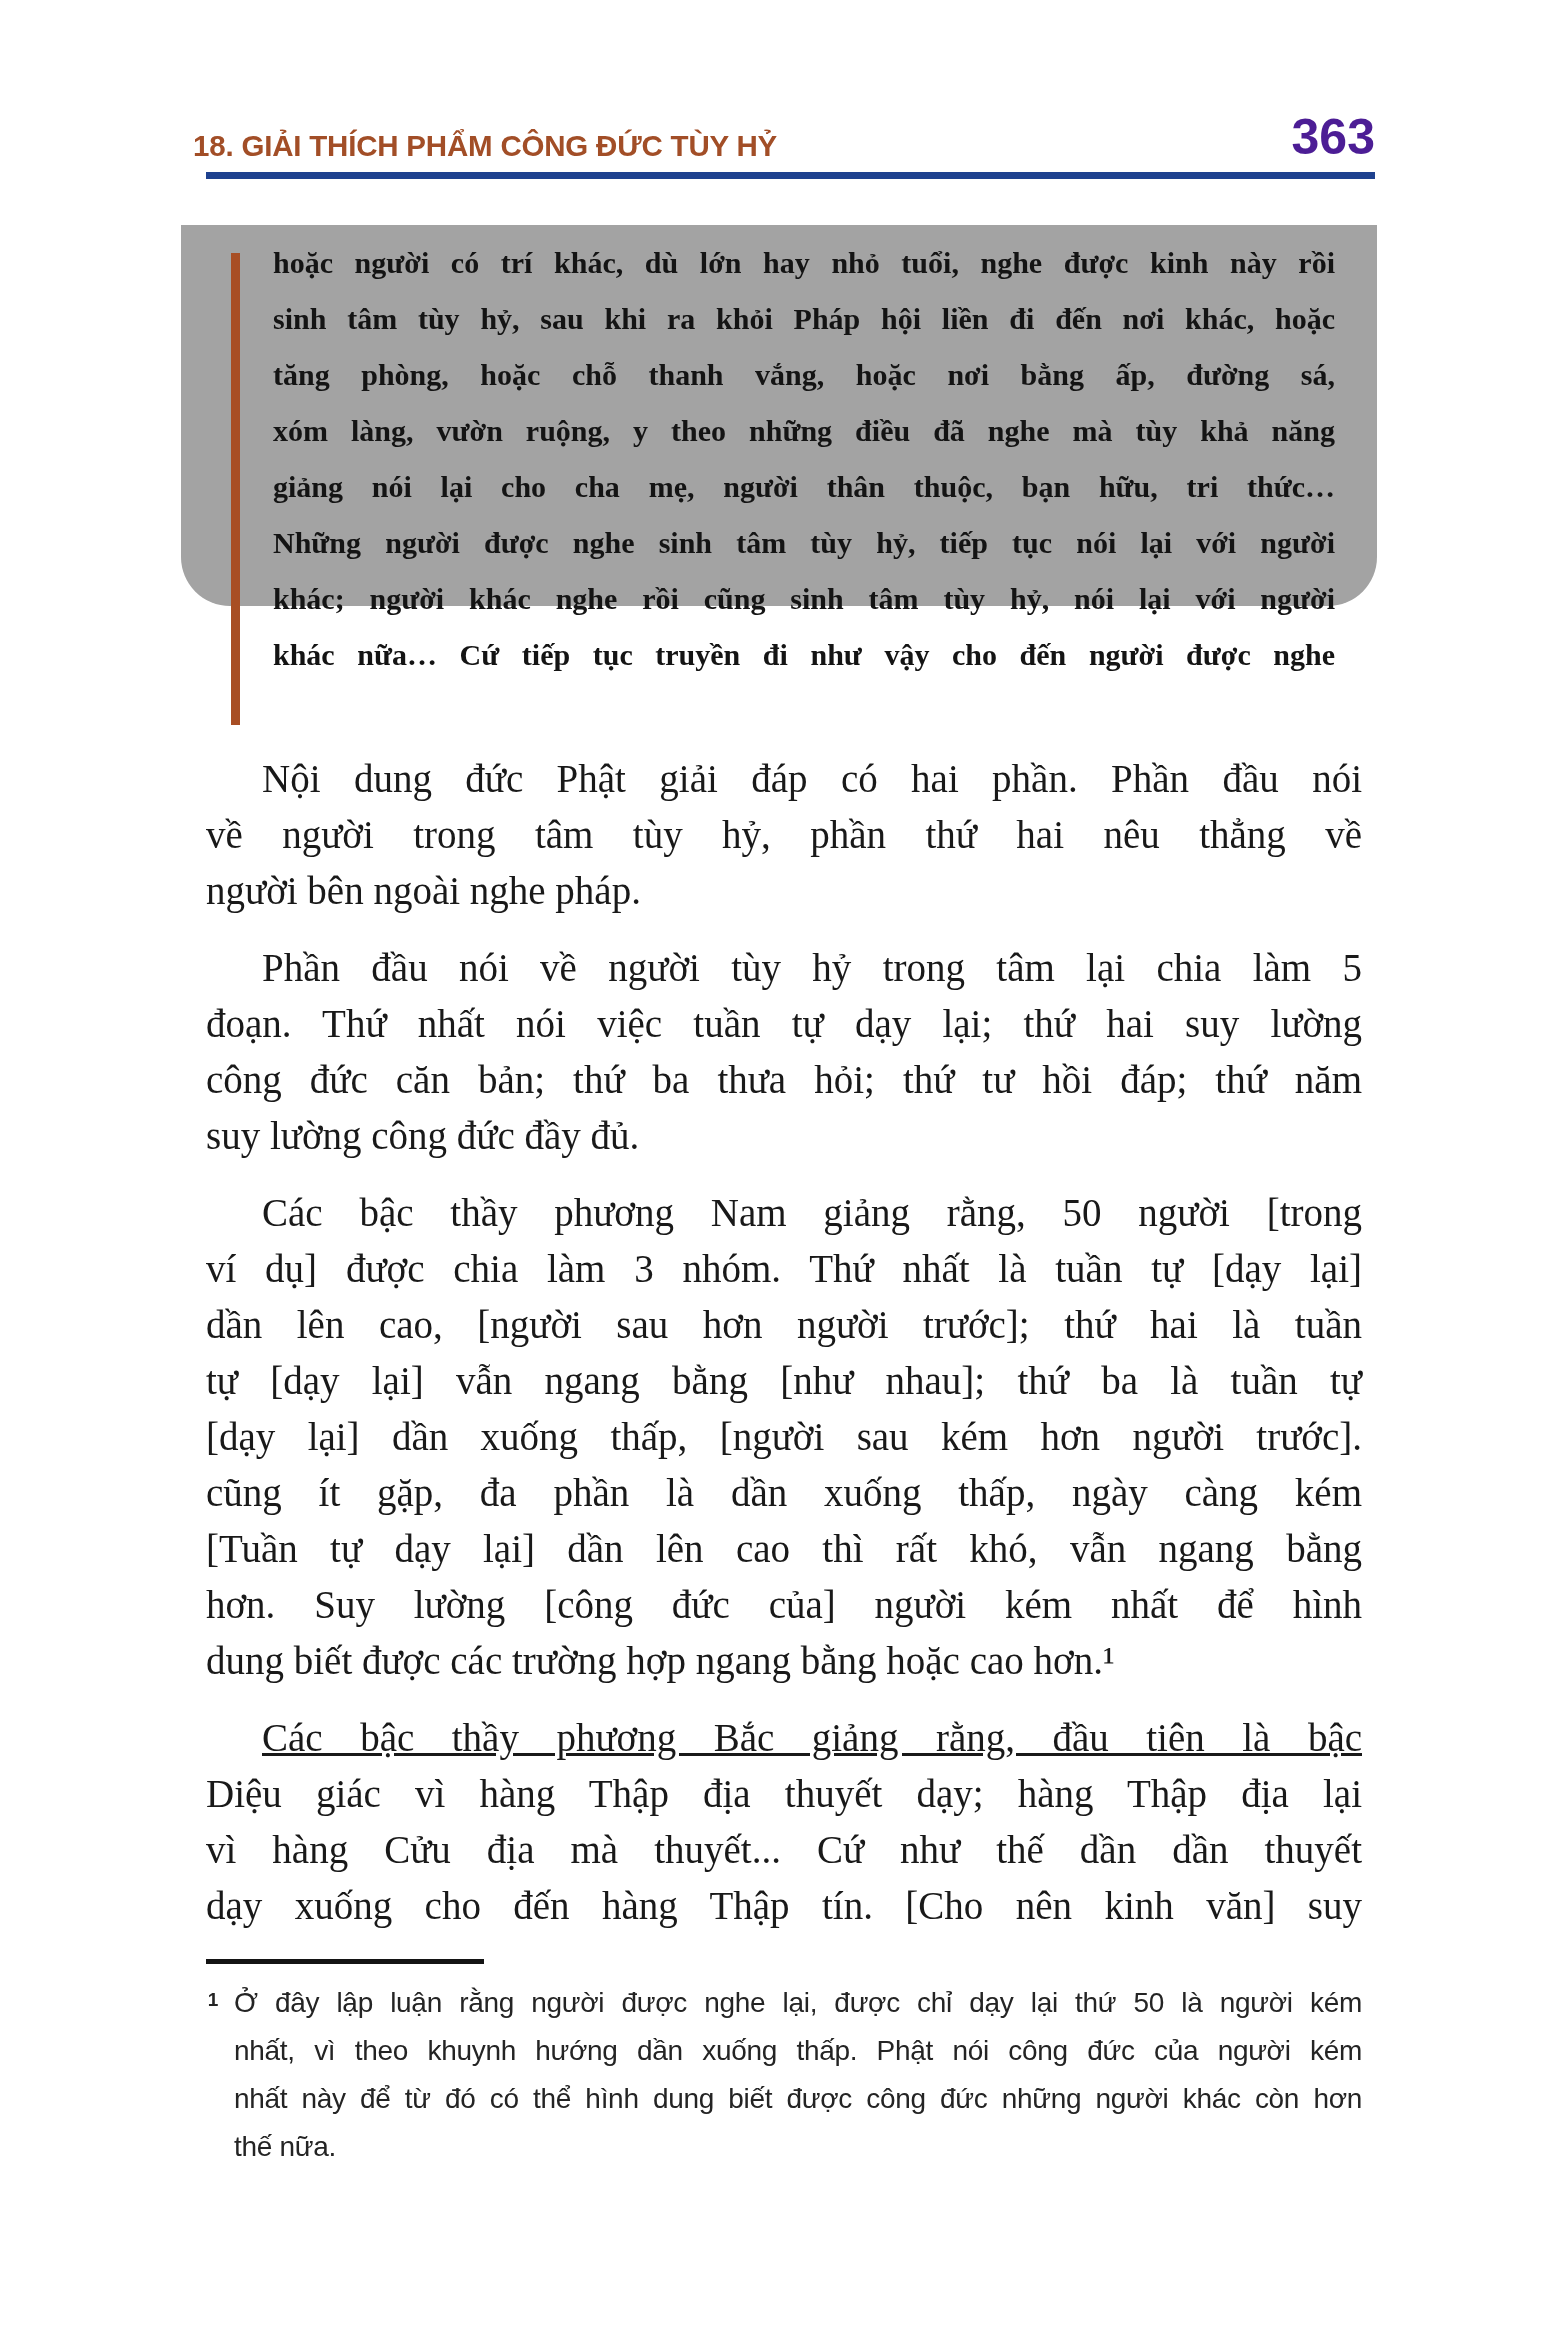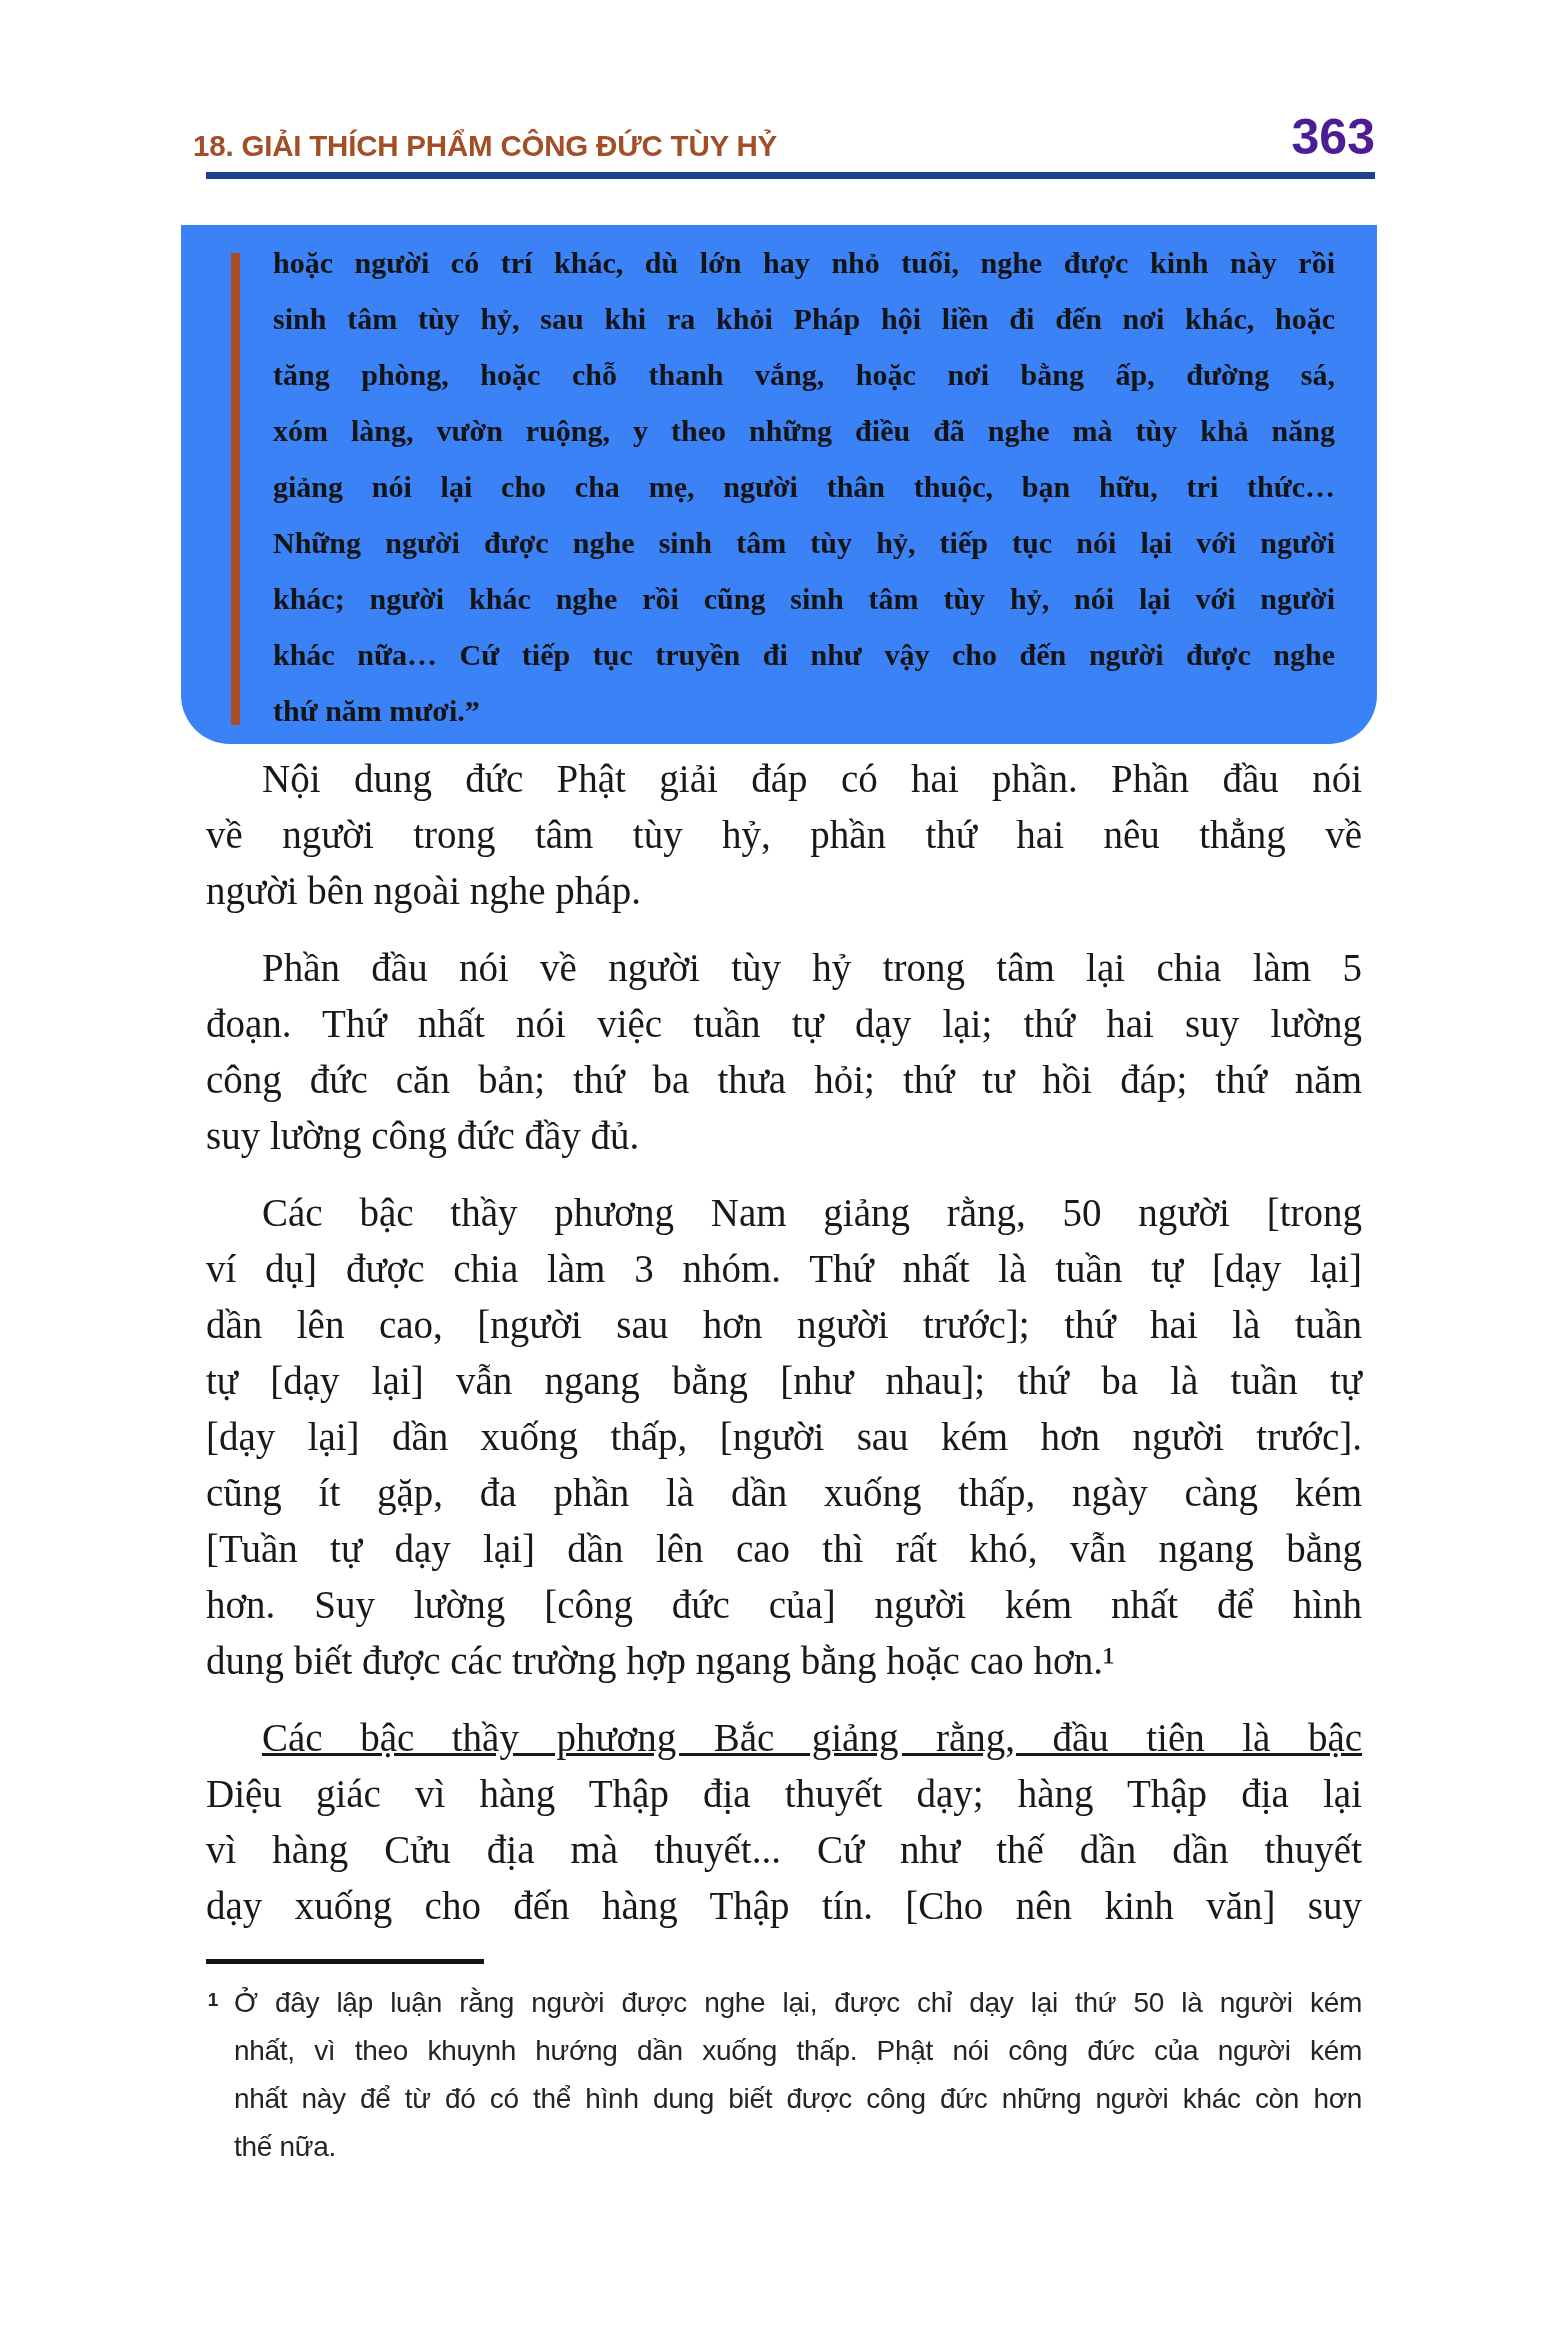--- a/index.html
+++ b/index.html
@@ -29,22 +29,22 @@
     color:#4c1d95;
   }
   .header-rule {
     position:absolute; left:206px; right:186px; top:172px; height:7px;
     background:#1E418F;
   }
 
   
   .quote {
     position:absolute; left:181px; top:225px;
-    width:1196px; height:519px;
-    background:#3b82f6;
+    width:1196px; height:381px;
+    background:#a3a3a3;
     border-radius:0 0 49px 49px;
   }
   .quote-bar {
     position:absolute; left:50px; top:28px; width:8.7px; height:472px;
     background:#A84E24;
   }
   .quote-text {
     position:absolute; left:92px; right:42px; top:10.4px;
     font-weight:bold; font-size:30px; line-height:56px;
     color:#141414;
@@ -94,21 +94,20 @@
     <div class="quote-bar"></div>
     <div class="quote-text">
         <div class="tline">hoặc người có trí khác, dù lớn hay nhỏ tuổi, nghe được kinh này rồi</div>
         <div class="tline">sinh tâm tùy hỷ, sau khi ra khỏi Pháp hội liền đi đến nơi khác, hoặc</div>
         <div class="tline">tăng phòng, hoặc chỗ thanh vắng, hoặc nơi bằng ấp, đường sá,</div>
         <div class="tline">xóm làng, vườn ruộng, y theo những điều đã nghe mà tùy khả năng</div>
         <div class="tline">giảng nói lại cho cha mẹ, người thân thuộc, bạn hữu, tri thức…</div>
         <div class="tline">Những người được nghe sinh tâm tùy hỷ, tiếp tục nói lại với người</div>
         <div class="tline">khác; người khác nghe rồi cũng sinh tâm tùy hỷ, nói lại với người</div>
         <div class="tline">khác nữa… Cứ tiếp tục truyền đi như vậy cho đến người được nghe</div>
-        <div class="tline last">thứ năm mươi.”</div>
       </div>
   </section>
 
   <main class="body-text">
     <div class="para">
         <div class="tline" style="text-indent: 56px;">Nội dung đức Phật giải đáp có hai phần. Phần đầu nói</div>
         <div class="tline">về người trong tâm tùy hỷ, phần thứ hai nêu thẳng về</div>
         <div class="tline last">người bên ngoài nghe pháp.</div>
       </div>
     <div class="para">

